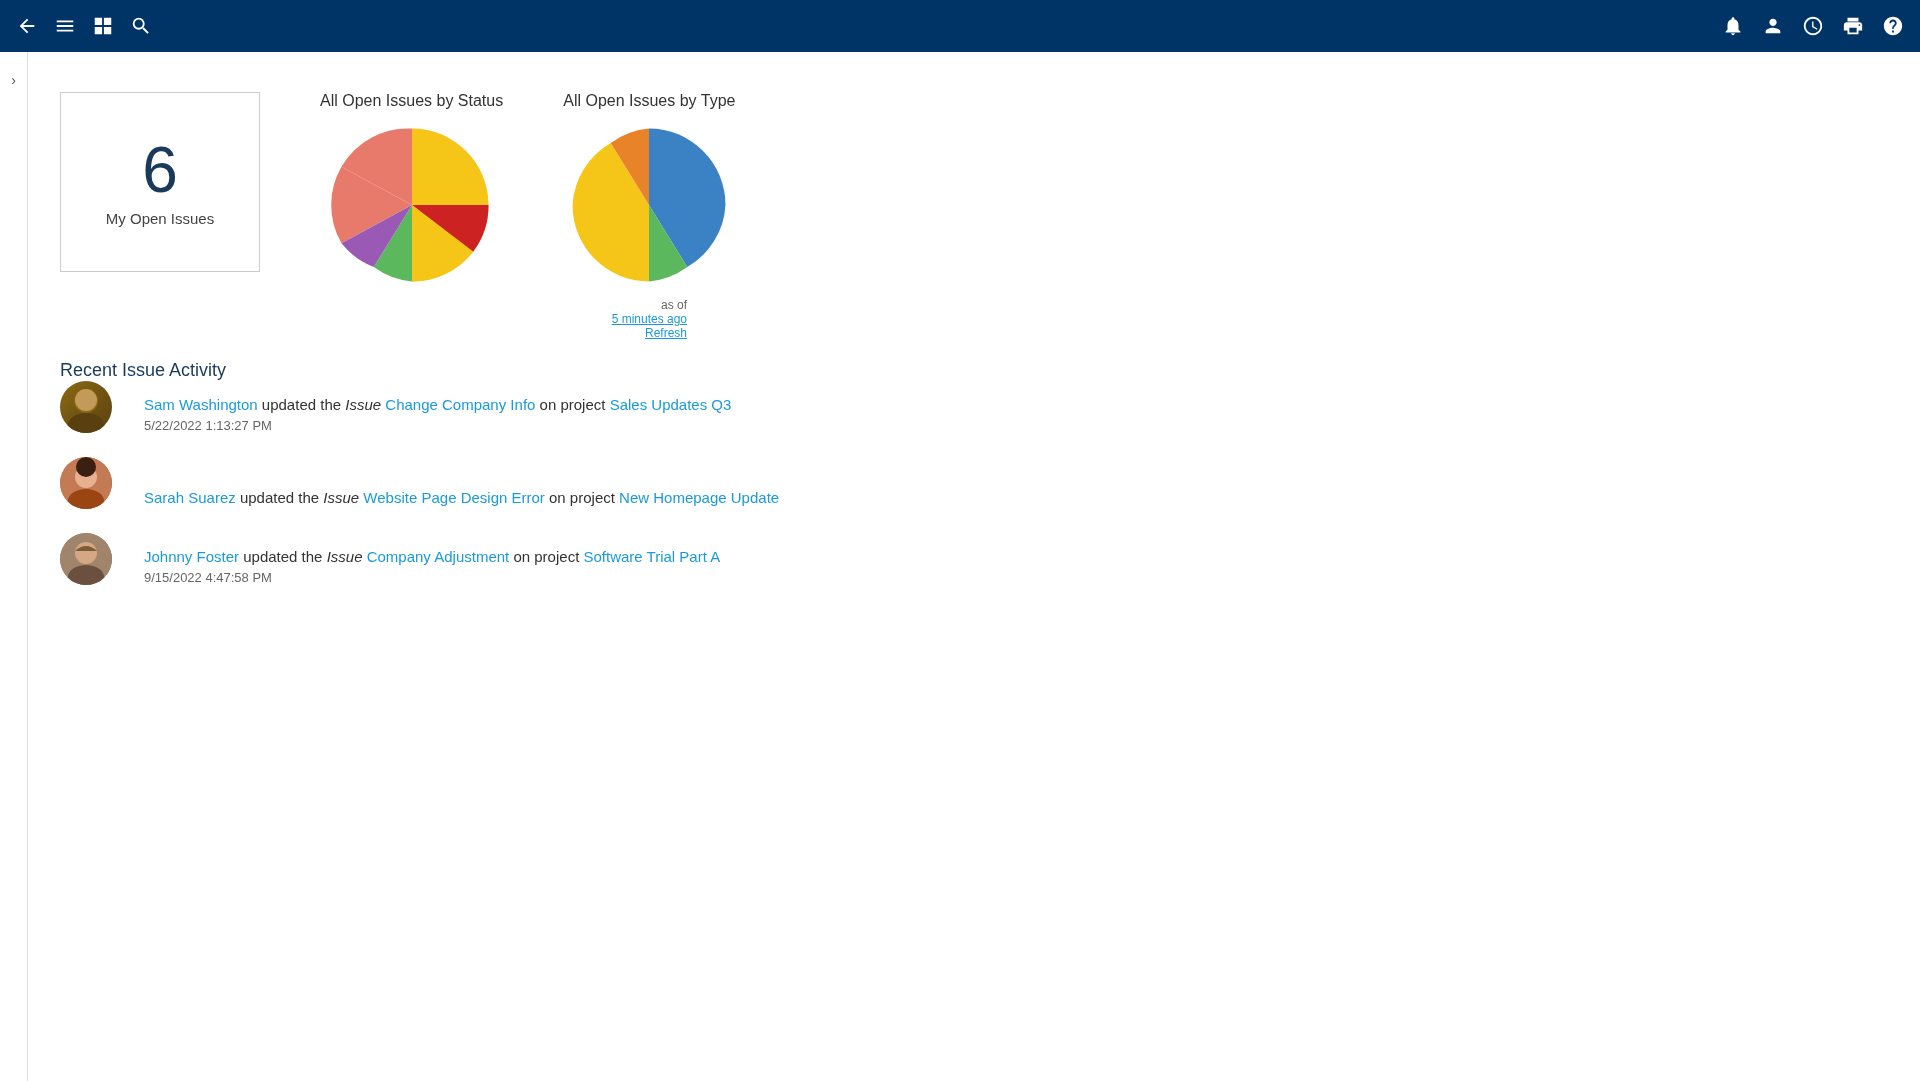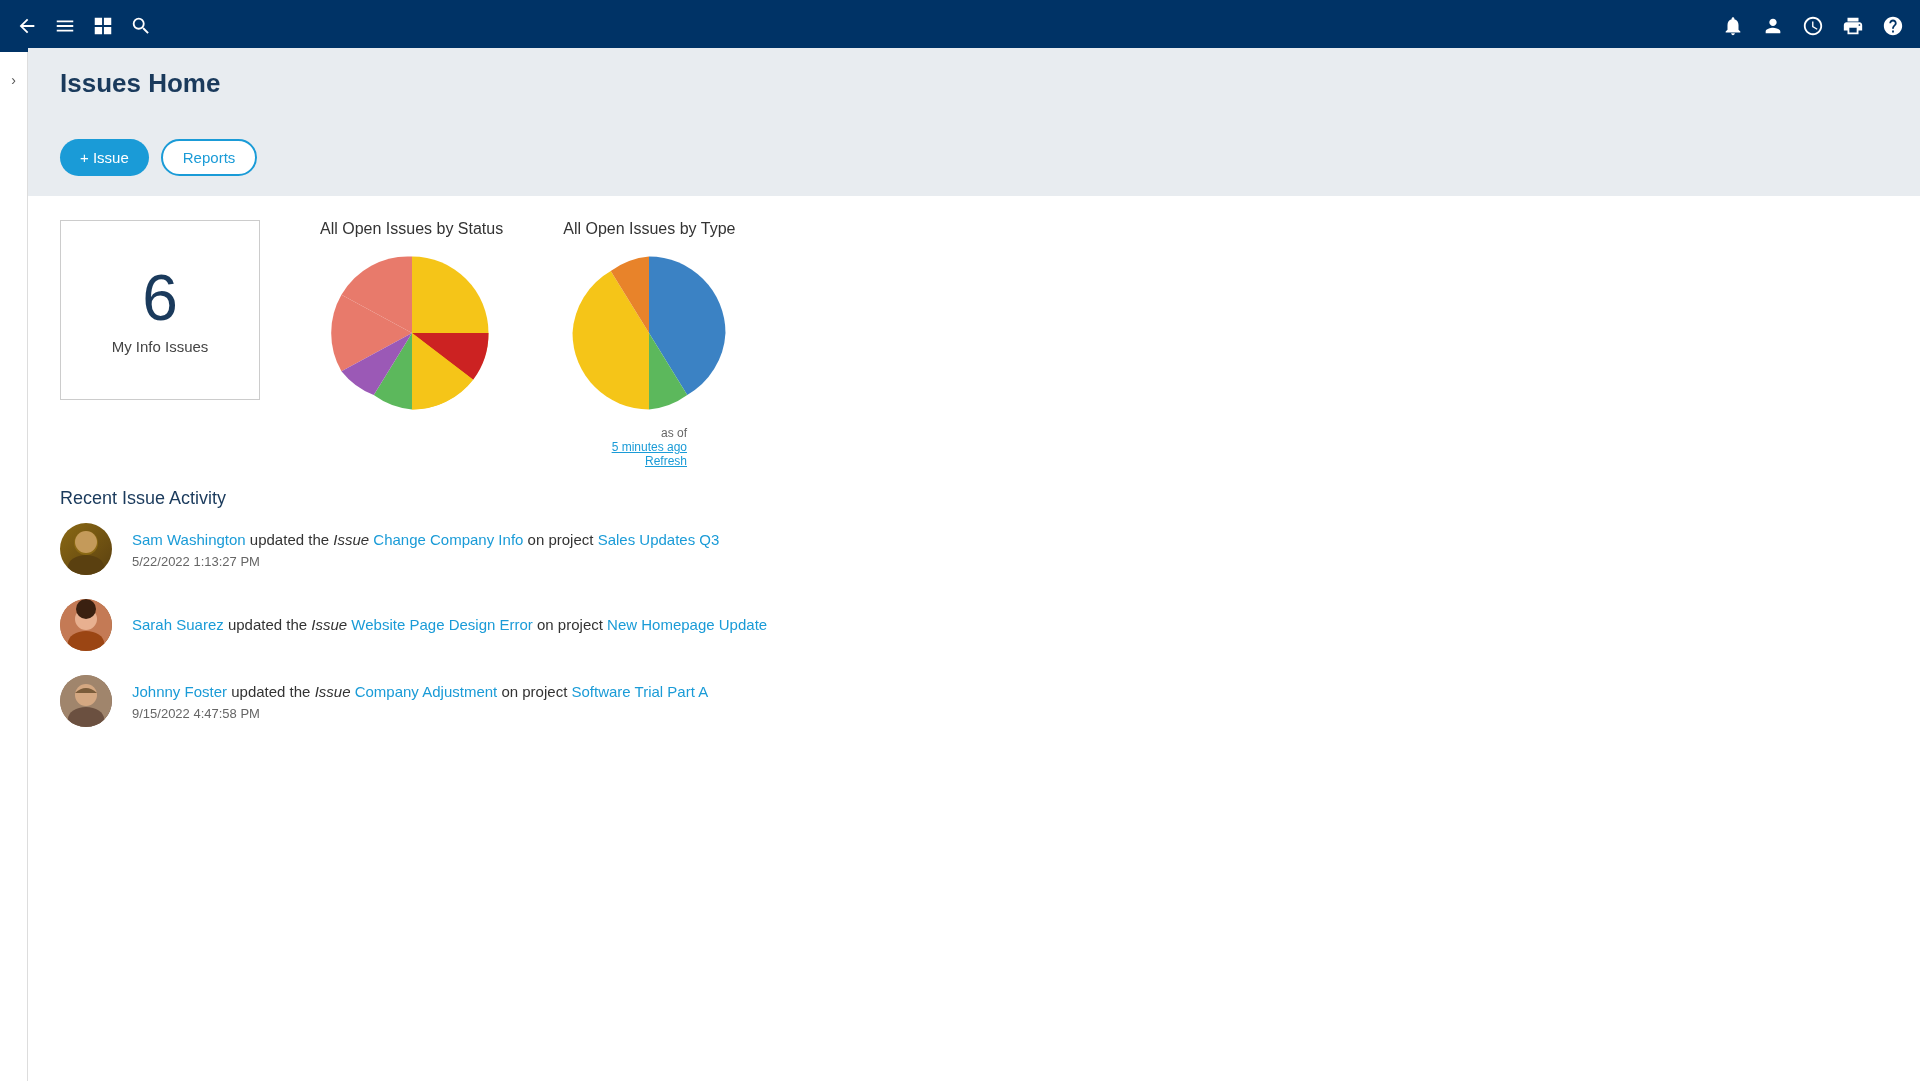--- a/index.html
+++ b/index.html
@@ -161,24 +161,23 @@
 
     
     .recent-activity-title {
       font-size: 18px;
       font-weight: normal;
       color: #1a3a5c;
     }
 
     .activity-item {
       display: flex;
-      align-items: center;
-      gap: 20px;
+      align-items: flex-end;
+      gap: 32px;
       margin-bottom: 24px;
-      margin-top: 14px;
     }
     .avatar {
       width: 52px;
       height: 52px;
       border-radius: 50%;
       overflow: hidden;
       flex-shrink: 0;
       background: #ccc;
       display: flex; align-items: center; justify-content: center;
     }
@@ -269,34 +268,26 @@
 </nav>
 
 <div class="main-wrapper">
 
   <div class="sidebar-arrow">
     <span>›</span>
   </div>
 
   <div class="content">
 
-    <div class="page-header-bg">
-      <h1 class="page-title">Issues Home</h1>
-
-      <div class="button-row">
-        <button class="btn-issue">+ Issue</button>
-        <button class="btn-reports">Reports</button>
-      </div>
-    </div>
 
     <div class="charts-row">
 
       <div class="my-open-issues-box">
         <span class="open-issues-count">6</span>
-        <span class="open-issues-label">My Info Issues</span>
+        <span class="open-issues-label">My Open Issues</span>
       </div>
 
       <div class="chart-container">
         <div class="chart-title">All Open Issues by Status</div>
 
         <svg class="pie-svg" viewBox="0 0 200 200">
 
           <path d="M100,100 L100,10 A90,90 0 0,1 190,100 Z" fill="#f5c518"></path>
 
           <path d="M100,100 L190,100 A90,90 0 0,1 100,190 Z" fill="#f5c518"></path>

